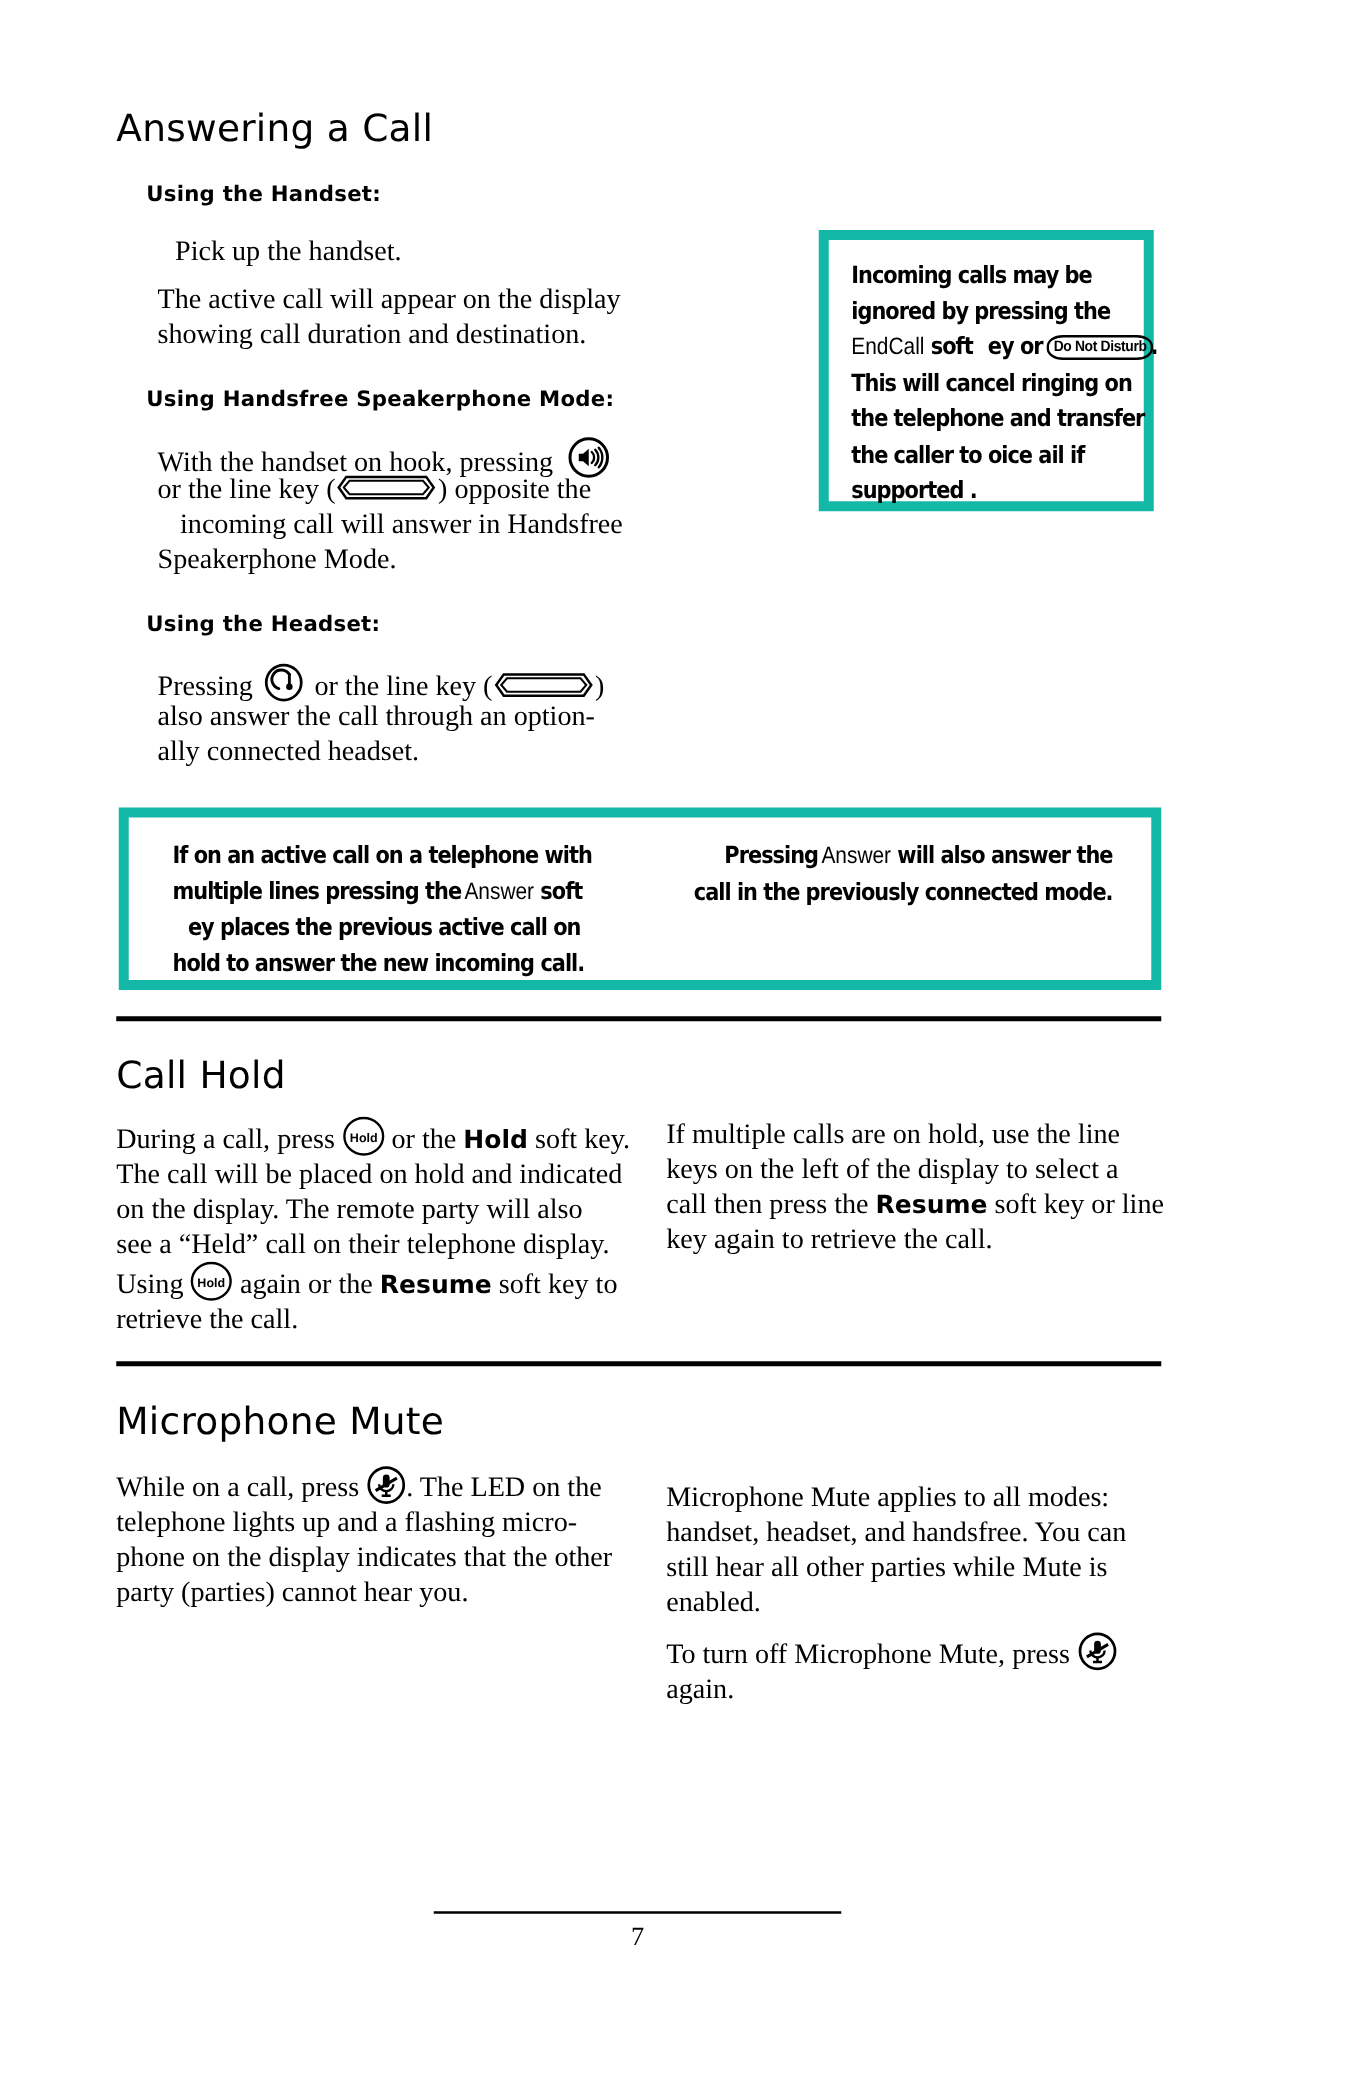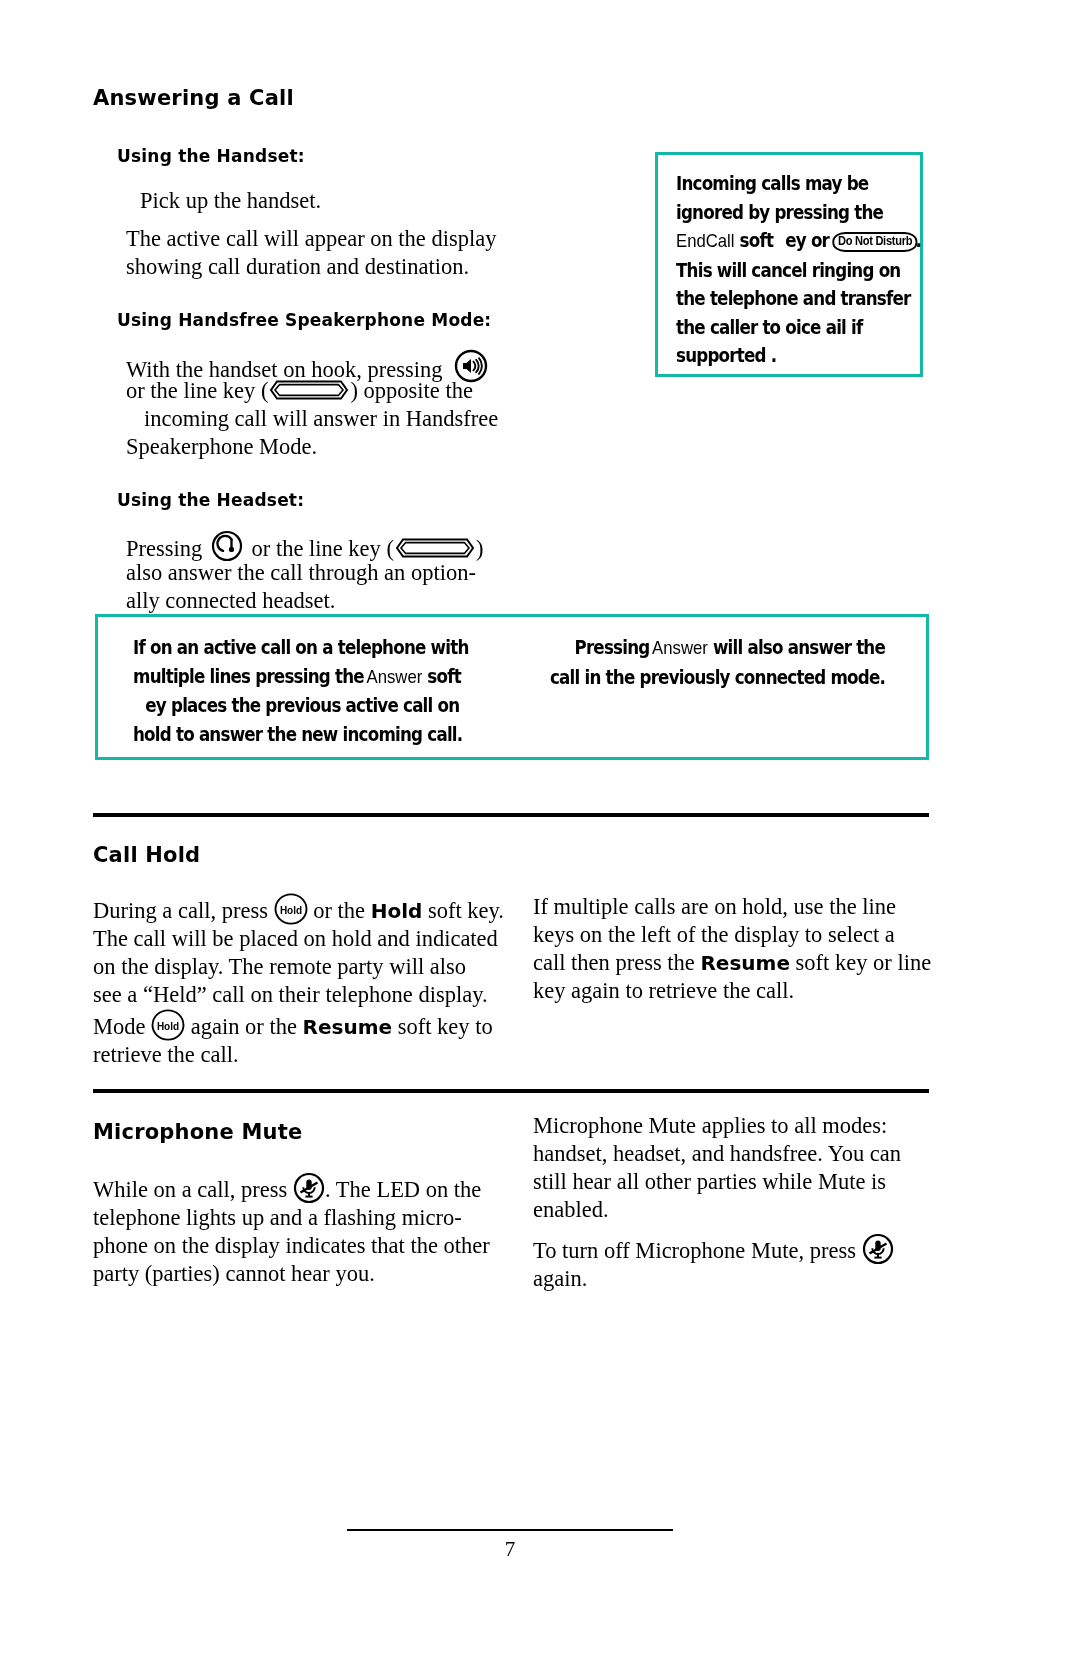--- a/index.html
+++ b/index.html
@@ -17,22 +17,22 @@
   }
 
   .page {
     position: absolute;
     inset: 0;
   }
 
   
   .h1 {
     font-family: "DejaVu Sans", sans-serif;
-    font-weight: bold;
-    font-size: 21px;
+    font-weight: normal;
+    font-size: 30px;
     letter-spacing: 0.2px;
   }
   .h2 {
     font-family: "DejaVu Sans", sans-serif;
     font-weight: bold;
     font-size: 17px;
     letter-spacing: 0.2px;
   }
 
   
@@ -46,23 +46,24 @@
     font-weight: bold;
     font-size: 20px;
   }
 
   
   .abs { position: absolute; }
 
   
   .notebox {
     position: absolute;
-    border: 3px solid #14b8a6;
+    border: 8px solid #14b8a6;
     background: #ffffff;
     box-sizing: border-box;
+    margin-top: 32px;
   }
   .notebox-inner {
     position: absolute;
     inset: 2px;
     border: 1px solid #ffffff;
     box-sizing: border-box;
   }
   .notetext {
     font-family: "DejaVu Sans", sans-serif;
     font-weight: bold;
@@ -246,21 +247,21 @@
         </svg>
       </span>
       <span>or the</span>
       <span class="strong">Hold</span>
       <span>soft key.</span>
     </div>
     <div class="body">The call will be placed on hold and indicated</div>
     <div class="body">on the display.  The remote party will also</div>
     <div class="body">see a “Held” call on their telephone display.</div>
     <div class="body nowrapline">
-      <span>Mode</span>
+      <span>Using</span>
       <span class="icon" style="vertical-align:-7px;">
         <svg width="34" height="32" viewBox="0 0 34 32">
           <ellipse cx="17" cy="16" rx="15.5" ry="14.6" fill="#fff" stroke="#000" stroke-width="1.9"></ellipse>
           <text x="17" y="20.5" text-anchor="middle" font-family="Liberation Sans, sans-serif" font-size="10" font-weight="bold" fill="#000">Hold</text>
         </svg>
       </span>
       <span>again or the</span>
       <span class="strong">Resume</span>
       <span>soft key to</span>
     </div>
@@ -294,21 +295,21 @@
           <line x1="12.4" y1="24.6" x2="19.6" y2="24.6" stroke="#000" stroke-width="2"></line>
           <line x1="7.5" y1="20.5" x2="24.5" y2="10.5" stroke="#000" stroke-width="2.4"></line>
         </svg>
       </span><span>.  The LED on the</span>
     </div>
     <div class="body">telephone lights up and a flashing micro-</div>
     <div class="body">phone on the display indicates that the other</div>
     <div class="body">party (parties) cannot hear you.</div>
   </div>
 
-  <div class="col" style="left:533px; top:1112px; width:400px;">
+  <div class="col" style="left:533px; top:1184px; width:400px;">
     <div class="body">Microphone Mute applies to all modes:</div>
     <div class="body">handset, headset, and handsfree.  You can</div>
     <div class="body">still hear all other parties while Mute is</div>
     <div class="body">enabled.</div>
     <div class="body nowrapline" style="margin-top:9px;">
       <span>To turn off Microphone Mute, press</span>
       <span class="icon" style="vertical-align:-7px;">
         <svg width="32" height="32" viewBox="0 0 32 32">
           <circle cx="16" cy="16" r="14" fill="#fff" stroke="#000" stroke-width="2.2"></circle>
           <rect x="13.3" y="7.5" width="5.4" height="10.5" rx="2.7" fill="#000"></rect>

